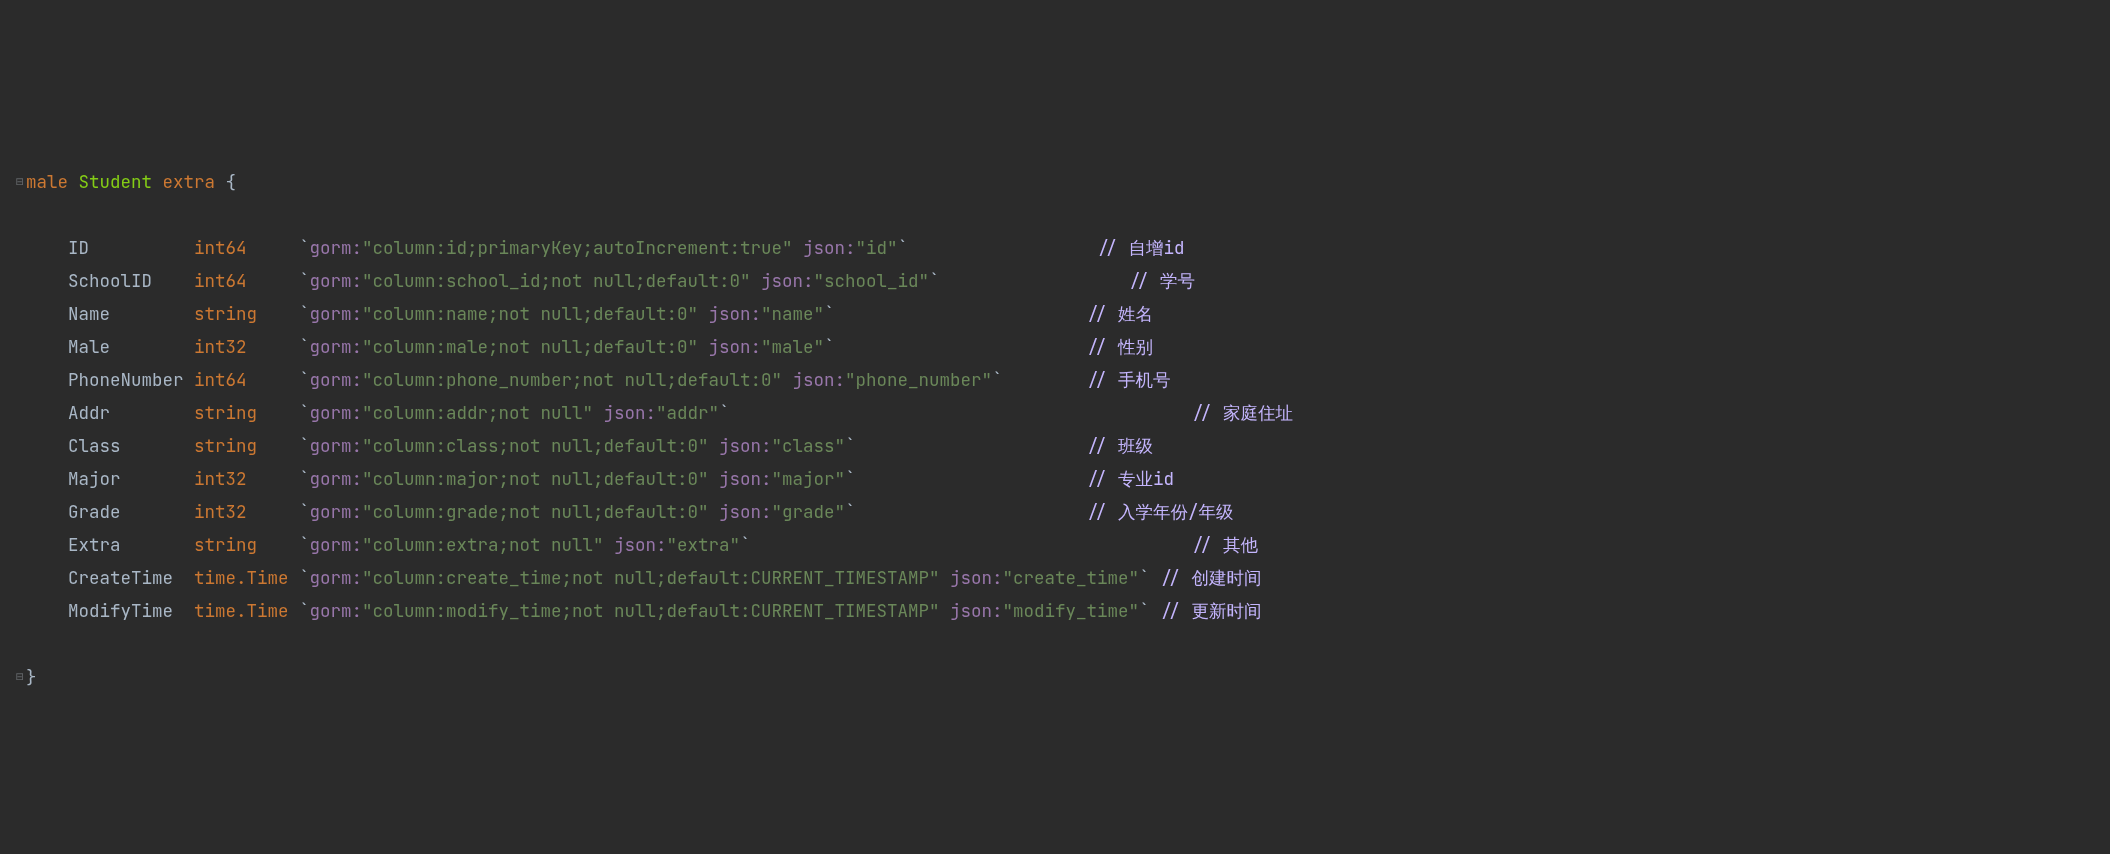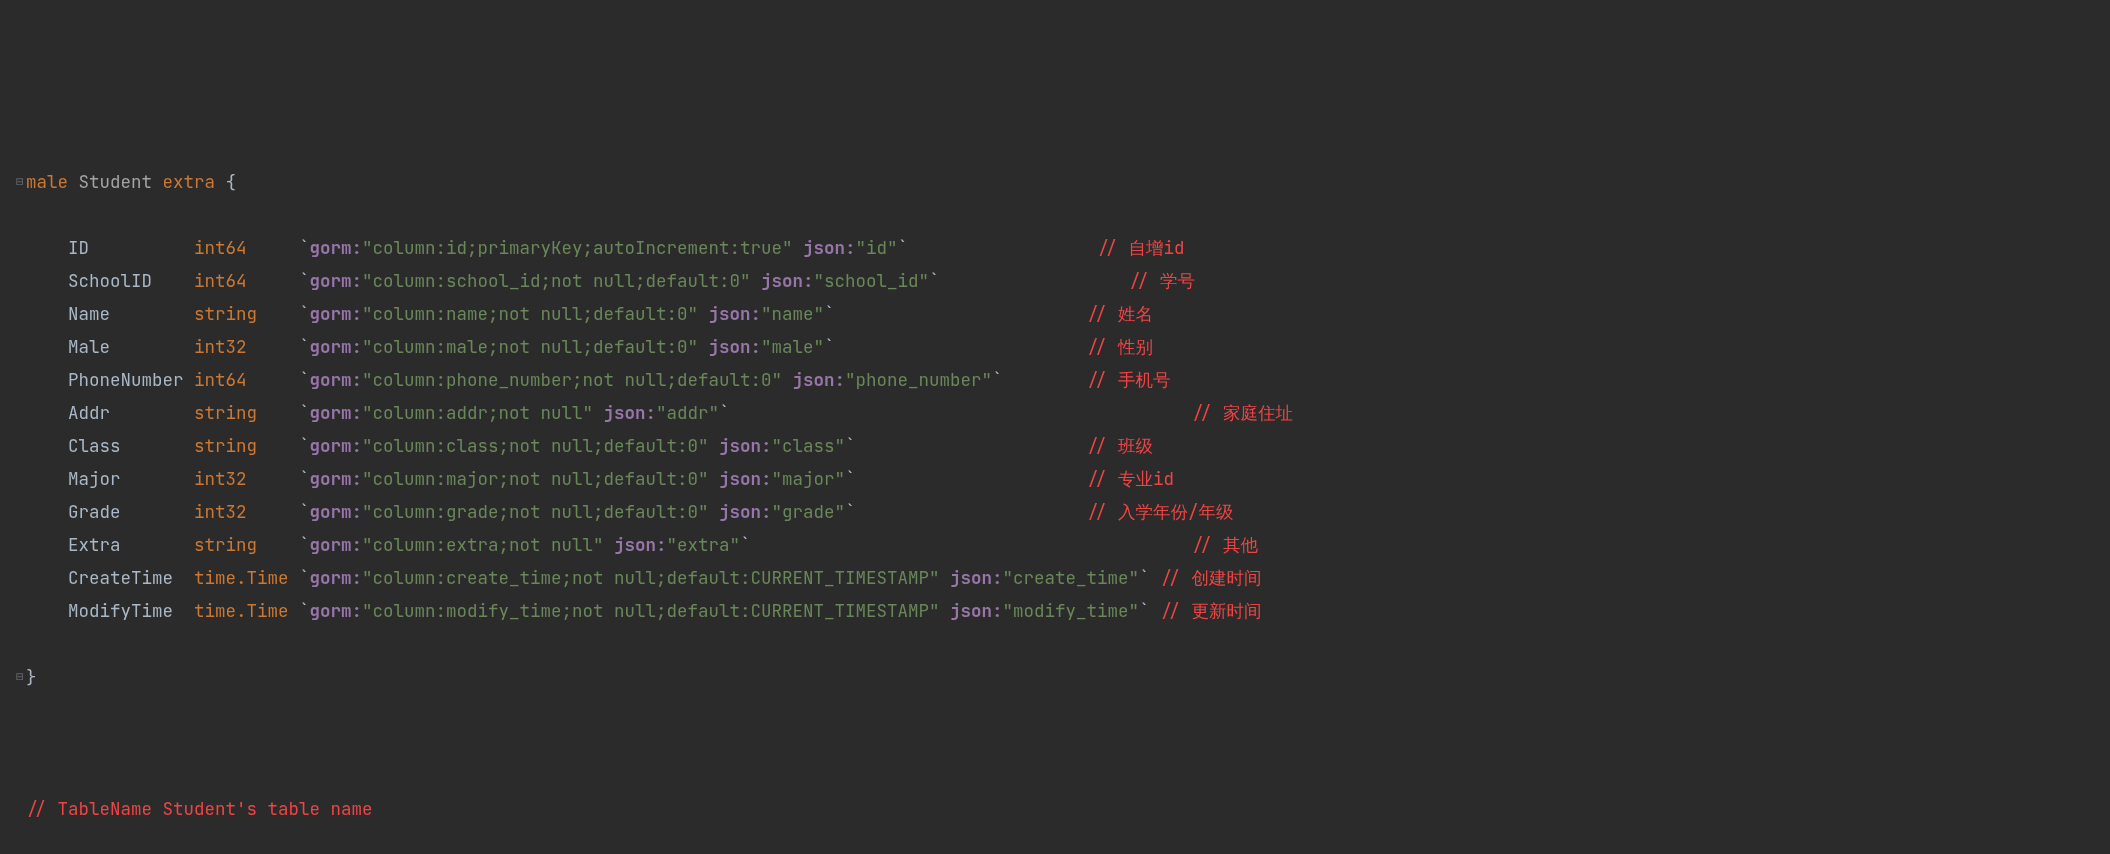--- a/index.html
+++ b/index.html
@@ -12,37 +12,36 @@
     white-space: pre;
     overflow: hidden;
   }
   .editor {
     position: relative;
     padding-left: 14px;
   }
   .fold { color: #606366; position:absolute; left:2px; font-size:13px; }
   .kw { color: #cc7832; }
   .ident { color: #a9b7c6; }
-  .tname { color: #a3a3a3; }
+  .tname { color: #84cc16; }
   .backtick { color: #a9b7c6; }
-  .tagkey { color: #9876aa; font-weight: 700; }
+  .tagkey { color: #9876aa; font-weight: 400; }
   .str { color: #6a8759; }
-  .cmt { color: #ef4444; }
+  .cmt { color: #c4b5fd; }
   .line { position: relative; padding-left: 12px; }
 </style>
 </head>
 <body>
 
 
 
 <div class="editor">
 <div class="line"><span class="fold">⊟</span><span class="kw">male</span> <span class="tname">Student</span> <span class="kw">extra</span> <span class="ident">{</span></div>
 <div id="fields-container"><div class="line">    <span class="ident">ID          </span><span class="kw">int64     </span><span class="backtick">`</span><span class="tagkey">gorm:</span><span class="str">"column:id;primaryKey;autoIncrement:true"</span> <span class="tagkey">json:</span><span class="str">"id"</span><span class="backtick">`</span><span>                  </span><span class="cmt">// 自增id</span></div><div class="line">    <span class="ident">SchoolID    </span><span class="kw">int64     </span><span class="backtick">`</span><span class="tagkey">gorm:</span><span class="str">"column:school_id;not null;default:0"</span> <span class="tagkey">json:</span><span class="str">"school_id"</span><span class="backtick">`</span><span>                  </span><span class="cmt">// 学号</span></div><div class="line">    <span class="ident">Name        </span><span class="kw">string    </span><span class="backtick">`</span><span class="tagkey">gorm:</span><span class="str">"column:name;not null;default:0"</span> <span class="tagkey">json:</span><span class="str">"name"</span><span class="backtick">`</span><span>                        </span><span class="cmt">// 姓名</span></div><div class="line">    <span class="ident">Male        </span><span class="kw">int32     </span><span class="backtick">`</span><span class="tagkey">gorm:</span><span class="str">"column:male;not null;default:0"</span> <span class="tagkey">json:</span><span class="str">"male"</span><span class="backtick">`</span><span>                        </span><span class="cmt">// 性别</span></div><div class="line">    <span class="ident">PhoneNumber </span><span class="kw">int64     </span><span class="backtick">`</span><span class="tagkey">gorm:</span><span class="str">"column:phone_number;not null;default:0"</span> <span class="tagkey">json:</span><span class="str">"phone_number"</span><span class="backtick">`</span><span>        </span><span class="cmt">// 手机号</span></div><div class="line">    <span class="ident">Addr        </span><span class="kw">string    </span><span class="backtick">`</span><span class="tagkey">gorm:</span><span class="str">"column:addr;not null"</span> <span class="tagkey">json:</span><span class="str">"addr"</span><span class="backtick">`</span><span>                                            </span><span class="cmt">// 家庭住址</span></div><div class="line">    <span class="ident">Class       </span><span class="kw">string    </span><span class="backtick">`</span><span class="tagkey">gorm:</span><span class="str">"column:class;not null;default:0"</span> <span class="tagkey">json:</span><span class="str">"class"</span><span class="backtick">`</span><span>                      </span><span class="cmt">// 班级</span></div><div class="line">    <span class="ident">Major       </span><span class="kw">int32     </span><span class="backtick">`</span><span class="tagkey">gorm:</span><span class="str">"column:major;not null;default:0"</span> <span class="tagkey">json:</span><span class="str">"major"</span><span class="backtick">`</span><span>                      </span><span class="cmt">// 专业id</span></div><div class="line">    <span class="ident">Grade       </span><span class="kw">int32     </span><span class="backtick">`</span><span class="tagkey">gorm:</span><span class="str">"column:grade;not null;default:0"</span> <span class="tagkey">json:</span><span class="str">"grade"</span><span class="backtick">`</span><span>                      </span><span class="cmt">// 入学年份/年级</span></div><div class="line">    <span class="ident">Extra       </span><span class="kw">string    </span><span class="backtick">`</span><span class="tagkey">gorm:</span><span class="str">"column:extra;not null"</span> <span class="tagkey">json:</span><span class="str">"extra"</span><span class="backtick">`</span><span>                                          </span><span class="cmt">// 其他</span></div><div class="line">    <span class="ident">CreateTime  </span><span class="kw">time.Time </span><span class="backtick">`</span><span class="tagkey">gorm:</span><span class="str">"column:create_time;not null;default:CURRENT_TIMESTAMP"</span> <span class="tagkey">json:</span><span class="str">"create_time"</span><span class="backtick">`</span><span> </span><span class="cmt">// 创建时间</span></div><div class="line">    <span class="ident">ModifyTime  </span><span class="kw">time.Time </span><span class="backtick">`</span><span class="tagkey">gorm:</span><span class="str">"column:modify_time;not null;default:CURRENT_TIMESTAMP"</span> <span class="tagkey">json:</span><span class="str">"modify_time"</span><span class="backtick">`</span><span> </span><span class="cmt">// 更新时间</span></div></div>
 <div class="line"><span class="fold">⊟</span><span class="ident">}</span></div>
 <div class="line"> </div>
-<div class="line"><span class="cmt">// TableName Student's table name</span></div>
 
 
 
 </div>
 
 
 
 
 </body></html>

